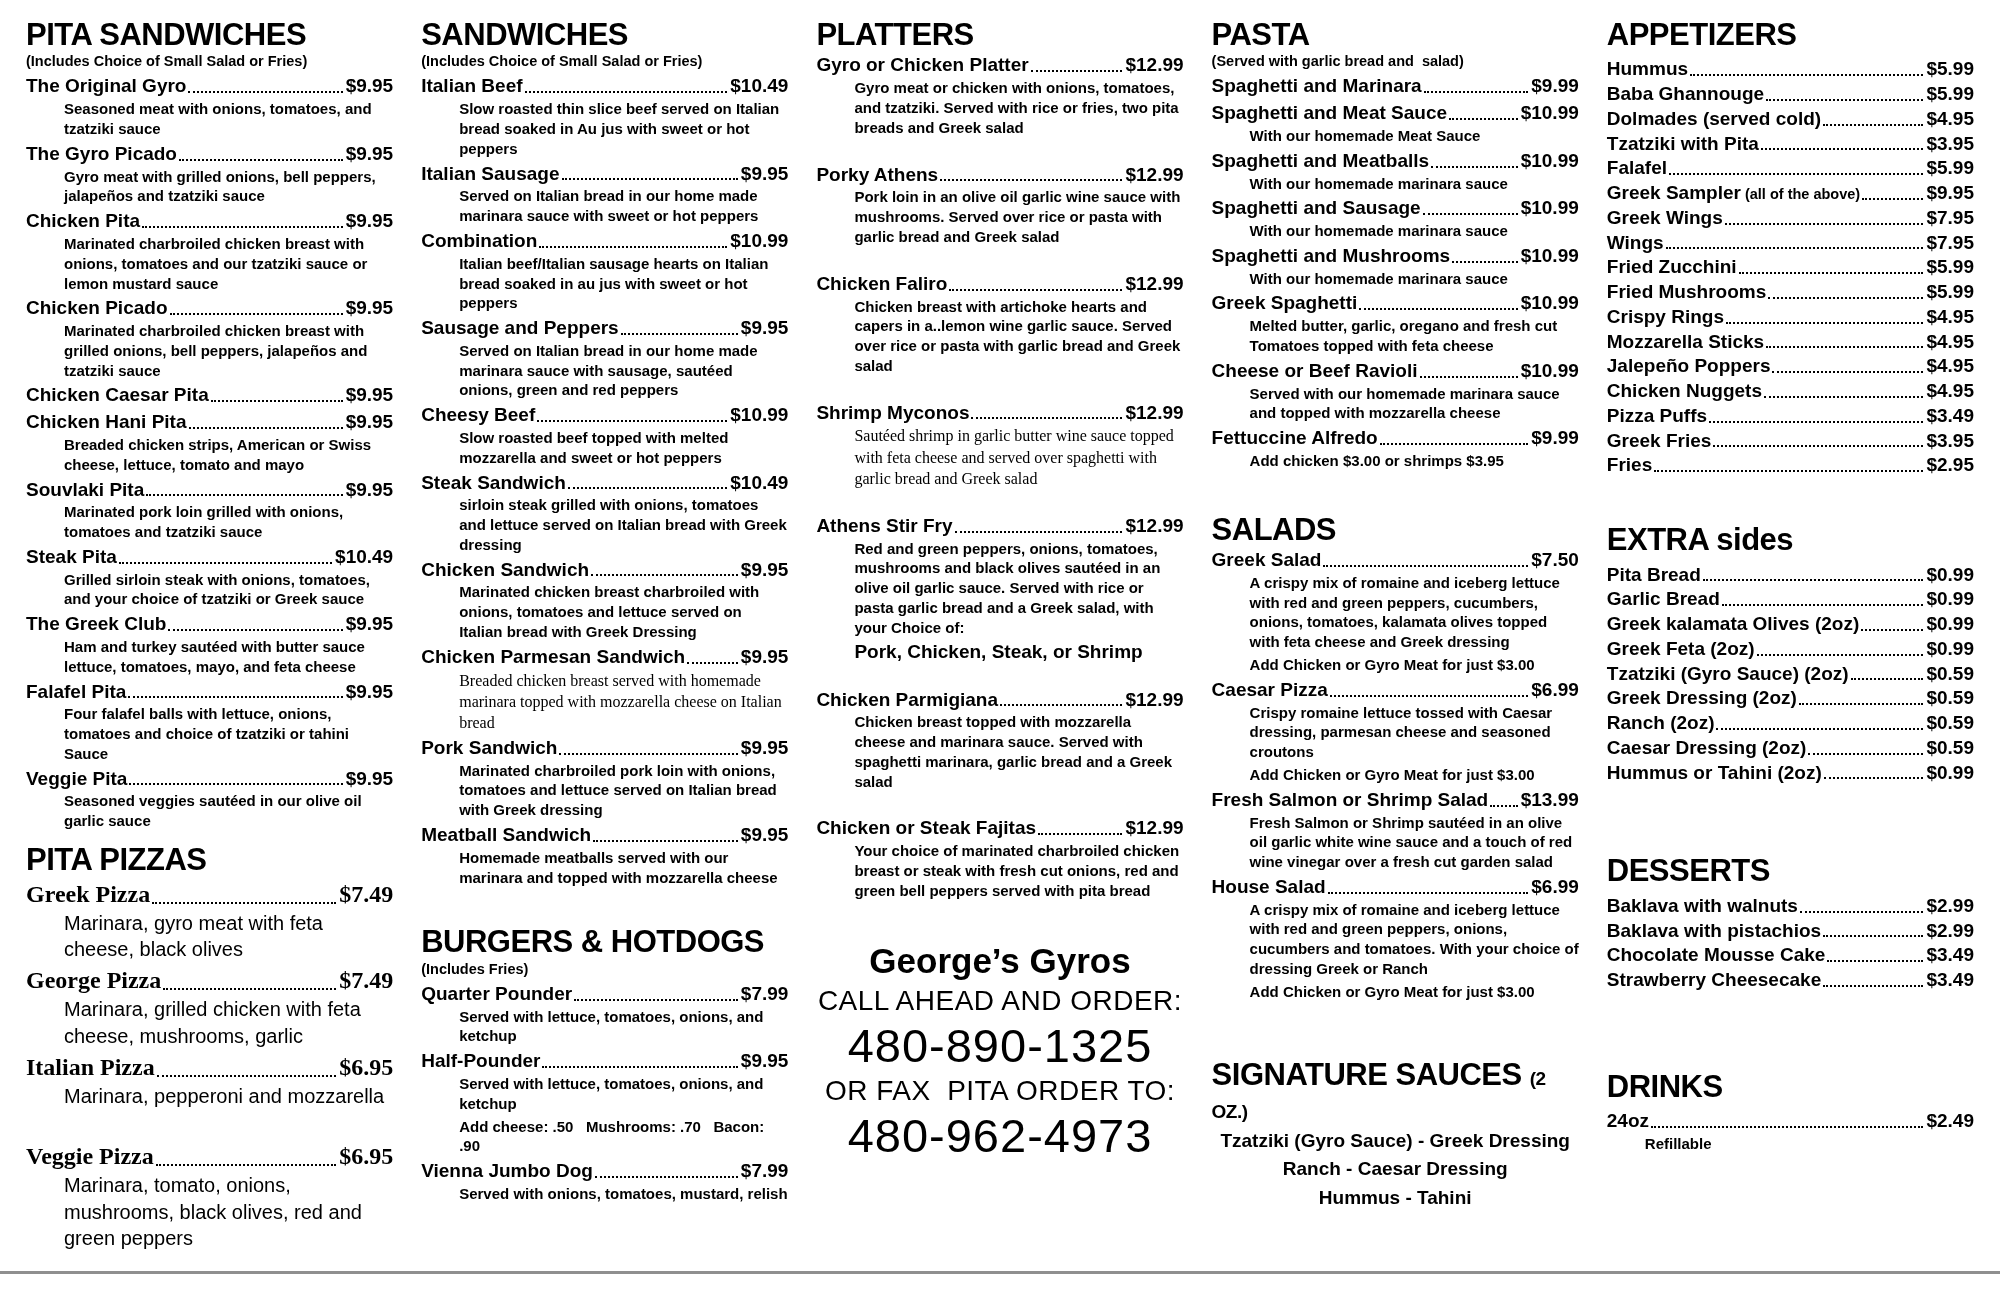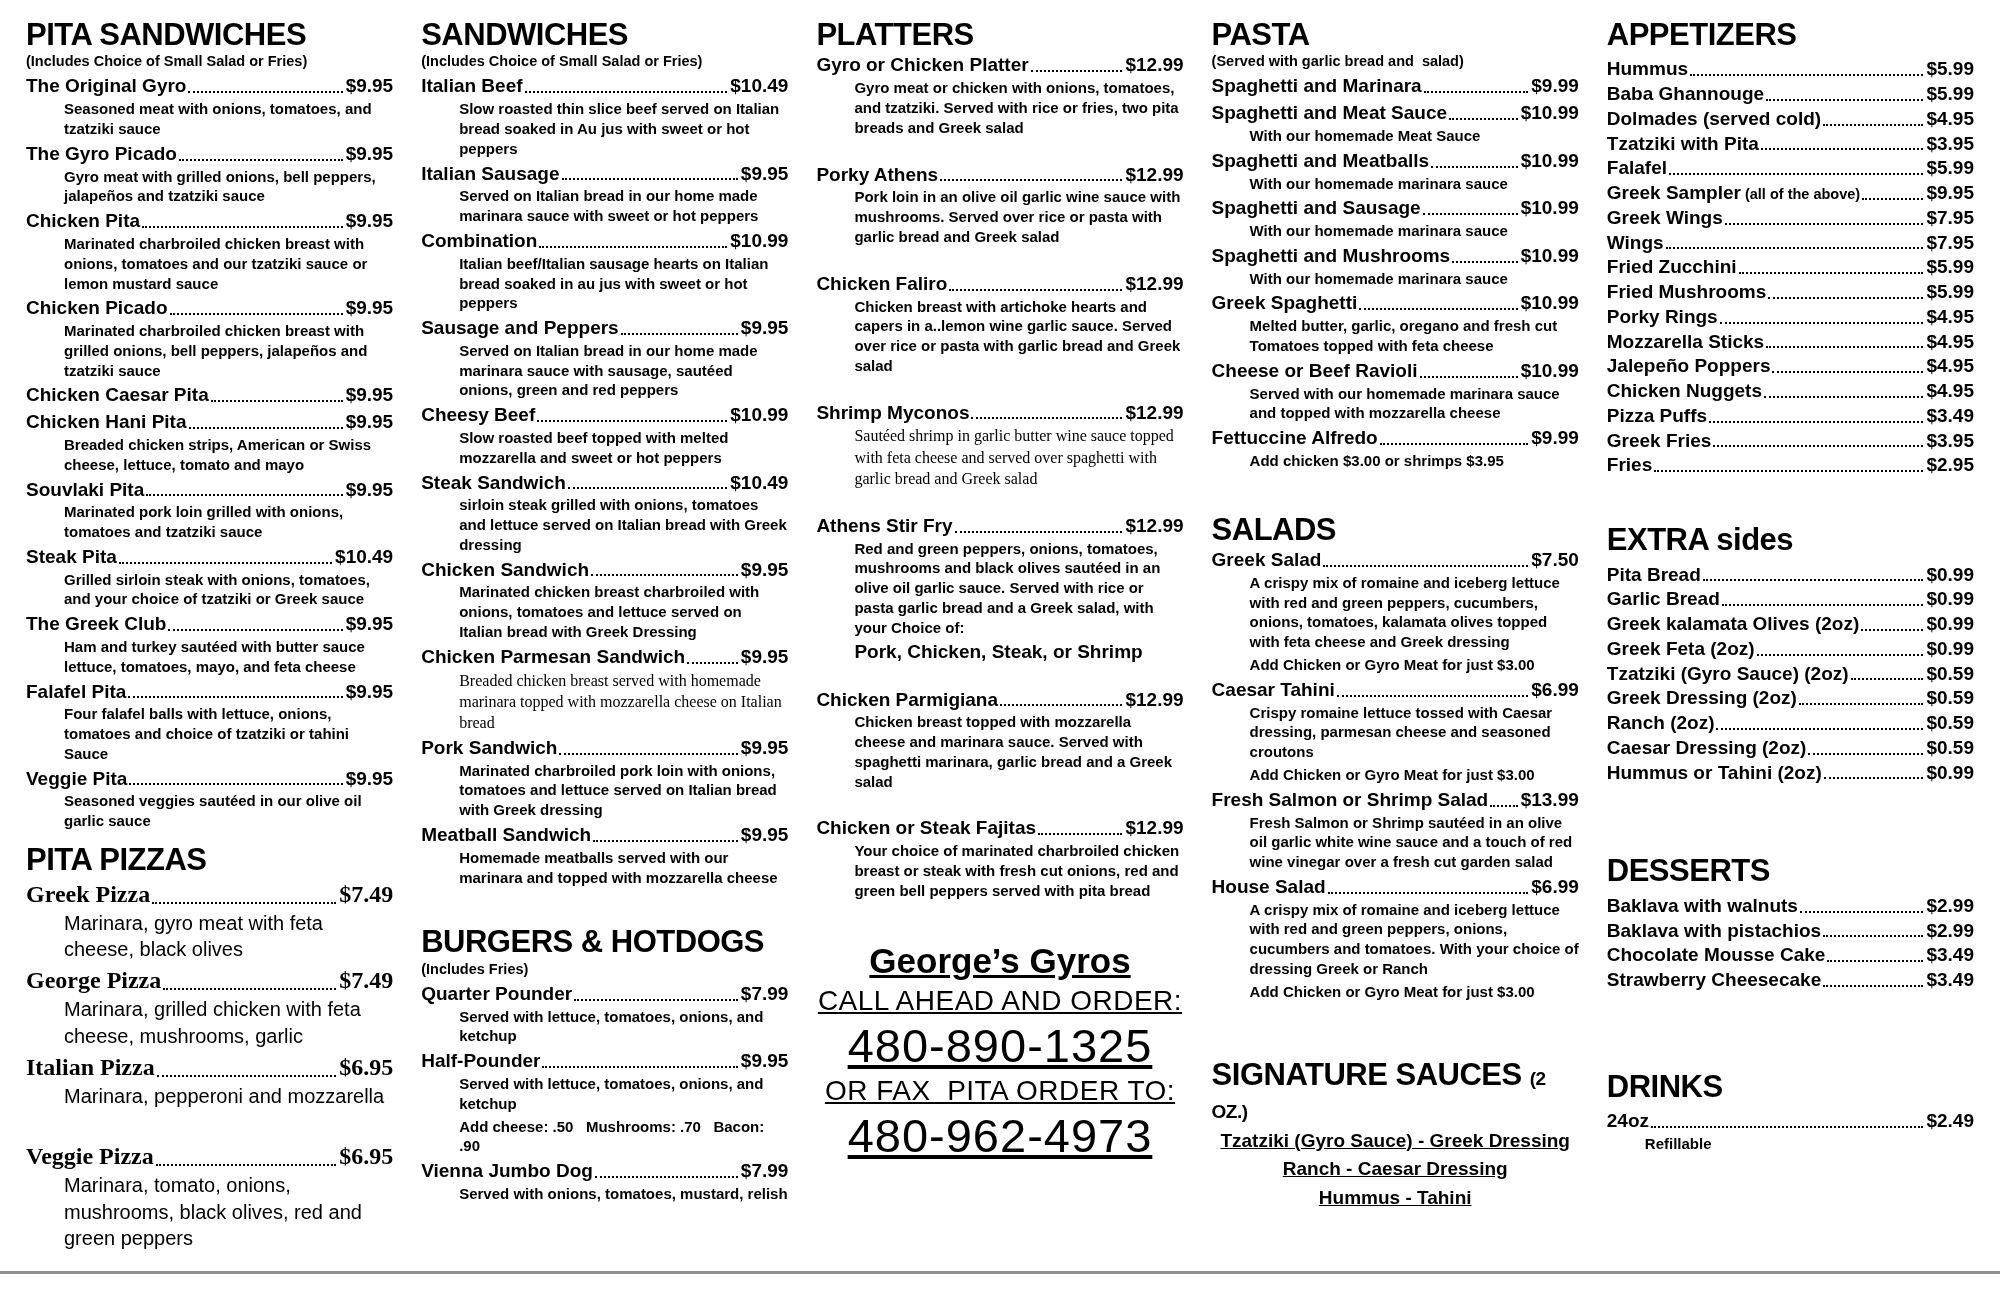--- a/index.html
+++ b/index.html
@@ -62,21 +62,21 @@
   .section[data-key="desserts"] .item   { margin-bottom:1px; }
   .section[data-key="extra-sides"]      { margin-top:46px; }
   .section[data-key="desserts"]         { margin-top:70px; }
   .section[data-key="drinks"]           { margin-top:78px; }
   .section[data-key="appetizers"] .sec-title,
   .section[data-key="extra-sides"] .sec-title,
   .section[data-key="desserts"] .sec-title,
   .section[data-key="drinks"] .sec-title { margin-bottom:6px; }
 
   
-  .line { text-align:center; white-space:pre-wrap;text-decoration:underline; }
+  .line { text-align:center; white-space:pre-wrap; }
   .line-brand { font-size:35px; font-weight:700; margin-bottom:4px; }
   .line-shout { font-size:28px; font-weight:400; letter-spacing:0.5px; }
   .line-phone { font-size:47px; font-weight:400; letter-spacing:1px; line-height:1.15; margin:2px 0; }
   .line-sauce { font-size:19px; font-weight:700; line-height:1.5; }
 
   .bottom-bar {
     position:absolute; left:0; right:0; bottom:22px;
     border-top:3px solid #8f8f8f;
   }
 </style>
@@ -539,21 +539,21 @@
       <span class="iname"><span class="iname-text">Greek Salad</span></span>
       <span class="leader"></span>
       <span class="iprice">$7.50</span>
     </div>
     <div class="desc desc-main">A crispy mix of romaine and iceberg lettuce with red and green peppers, cucumbers, onions, tomatoes, kalamata olives topped with feta cheese and Greek dressing</div>
     <div class="desc desc-extra">Add Chicken or Gyro Meat for just $3.00</div>
 
   </div>
           <div class="item">
     <div class="row">
-      <span class="iname"><span class="iname-text">Caesar Tahini</span></span>
+      <span class="iname"><span class="iname-text">Caesar Pizza</span></span>
       <span class="leader"></span>
       <span class="iprice">$6.99</span>
     </div>
     <div class="desc desc-main">Crispy romaine lettuce tossed with Caesar dressing, parmesan cheese and seasoned croutons</div>
     <div class="desc desc-extra">Add Chicken or Gyro Meat for just $3.00</div>
 
   </div>
           <div class="item">
     <div class="row">
       <span class="iname"><span class="iname-text">Fresh Salmon or Shrimp Salad</span></span>
@@ -666,21 +666,21 @@
           <div class="item">
     <div class="row">
       <span class="iname"><span class="iname-text">Fried Mushrooms</span></span>
       <span class="leader"></span>
       <span class="iprice">$5.99</span>
     </div>
 
   </div>
           <div class="item">
     <div class="row">
-      <span class="iname"><span class="iname-text">Porky Rings</span></span>
+      <span class="iname"><span class="iname-text">Crispy Rings</span></span>
       <span class="leader"></span>
       <span class="iprice">$4.95</span>
     </div>
 
   </div>
           <div class="item">
     <div class="row">
       <span class="iname"><span class="iname-text">Mozzarella Sticks</span></span>
       <span class="leader"></span>
       <span class="iprice">$4.95</span>

